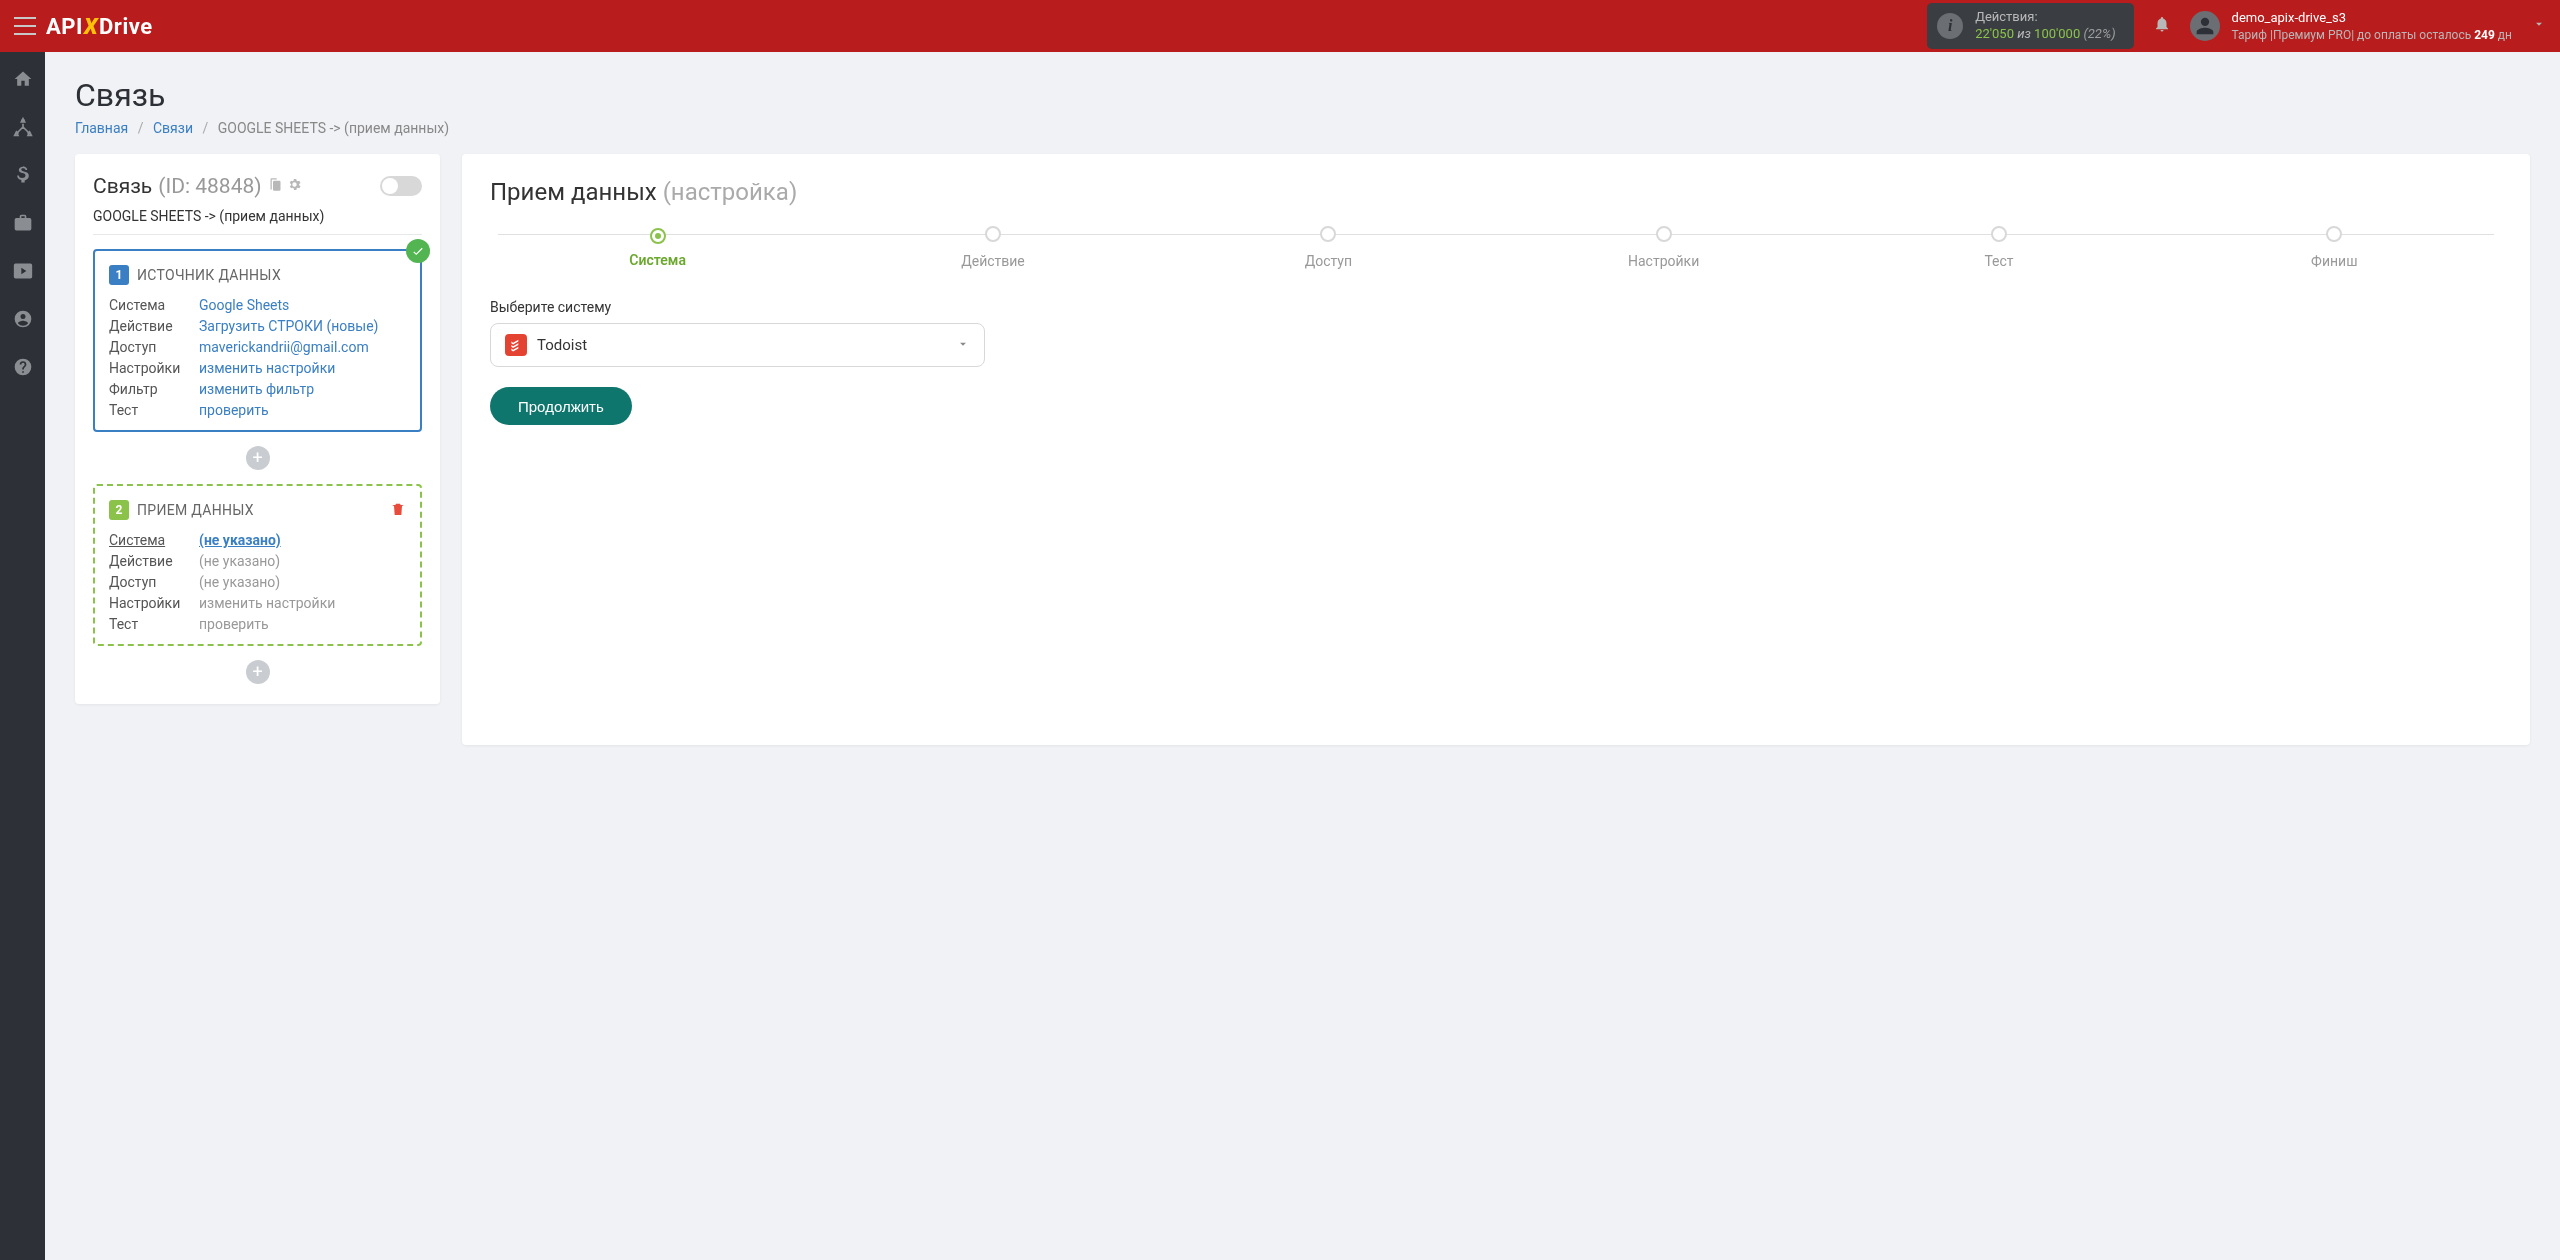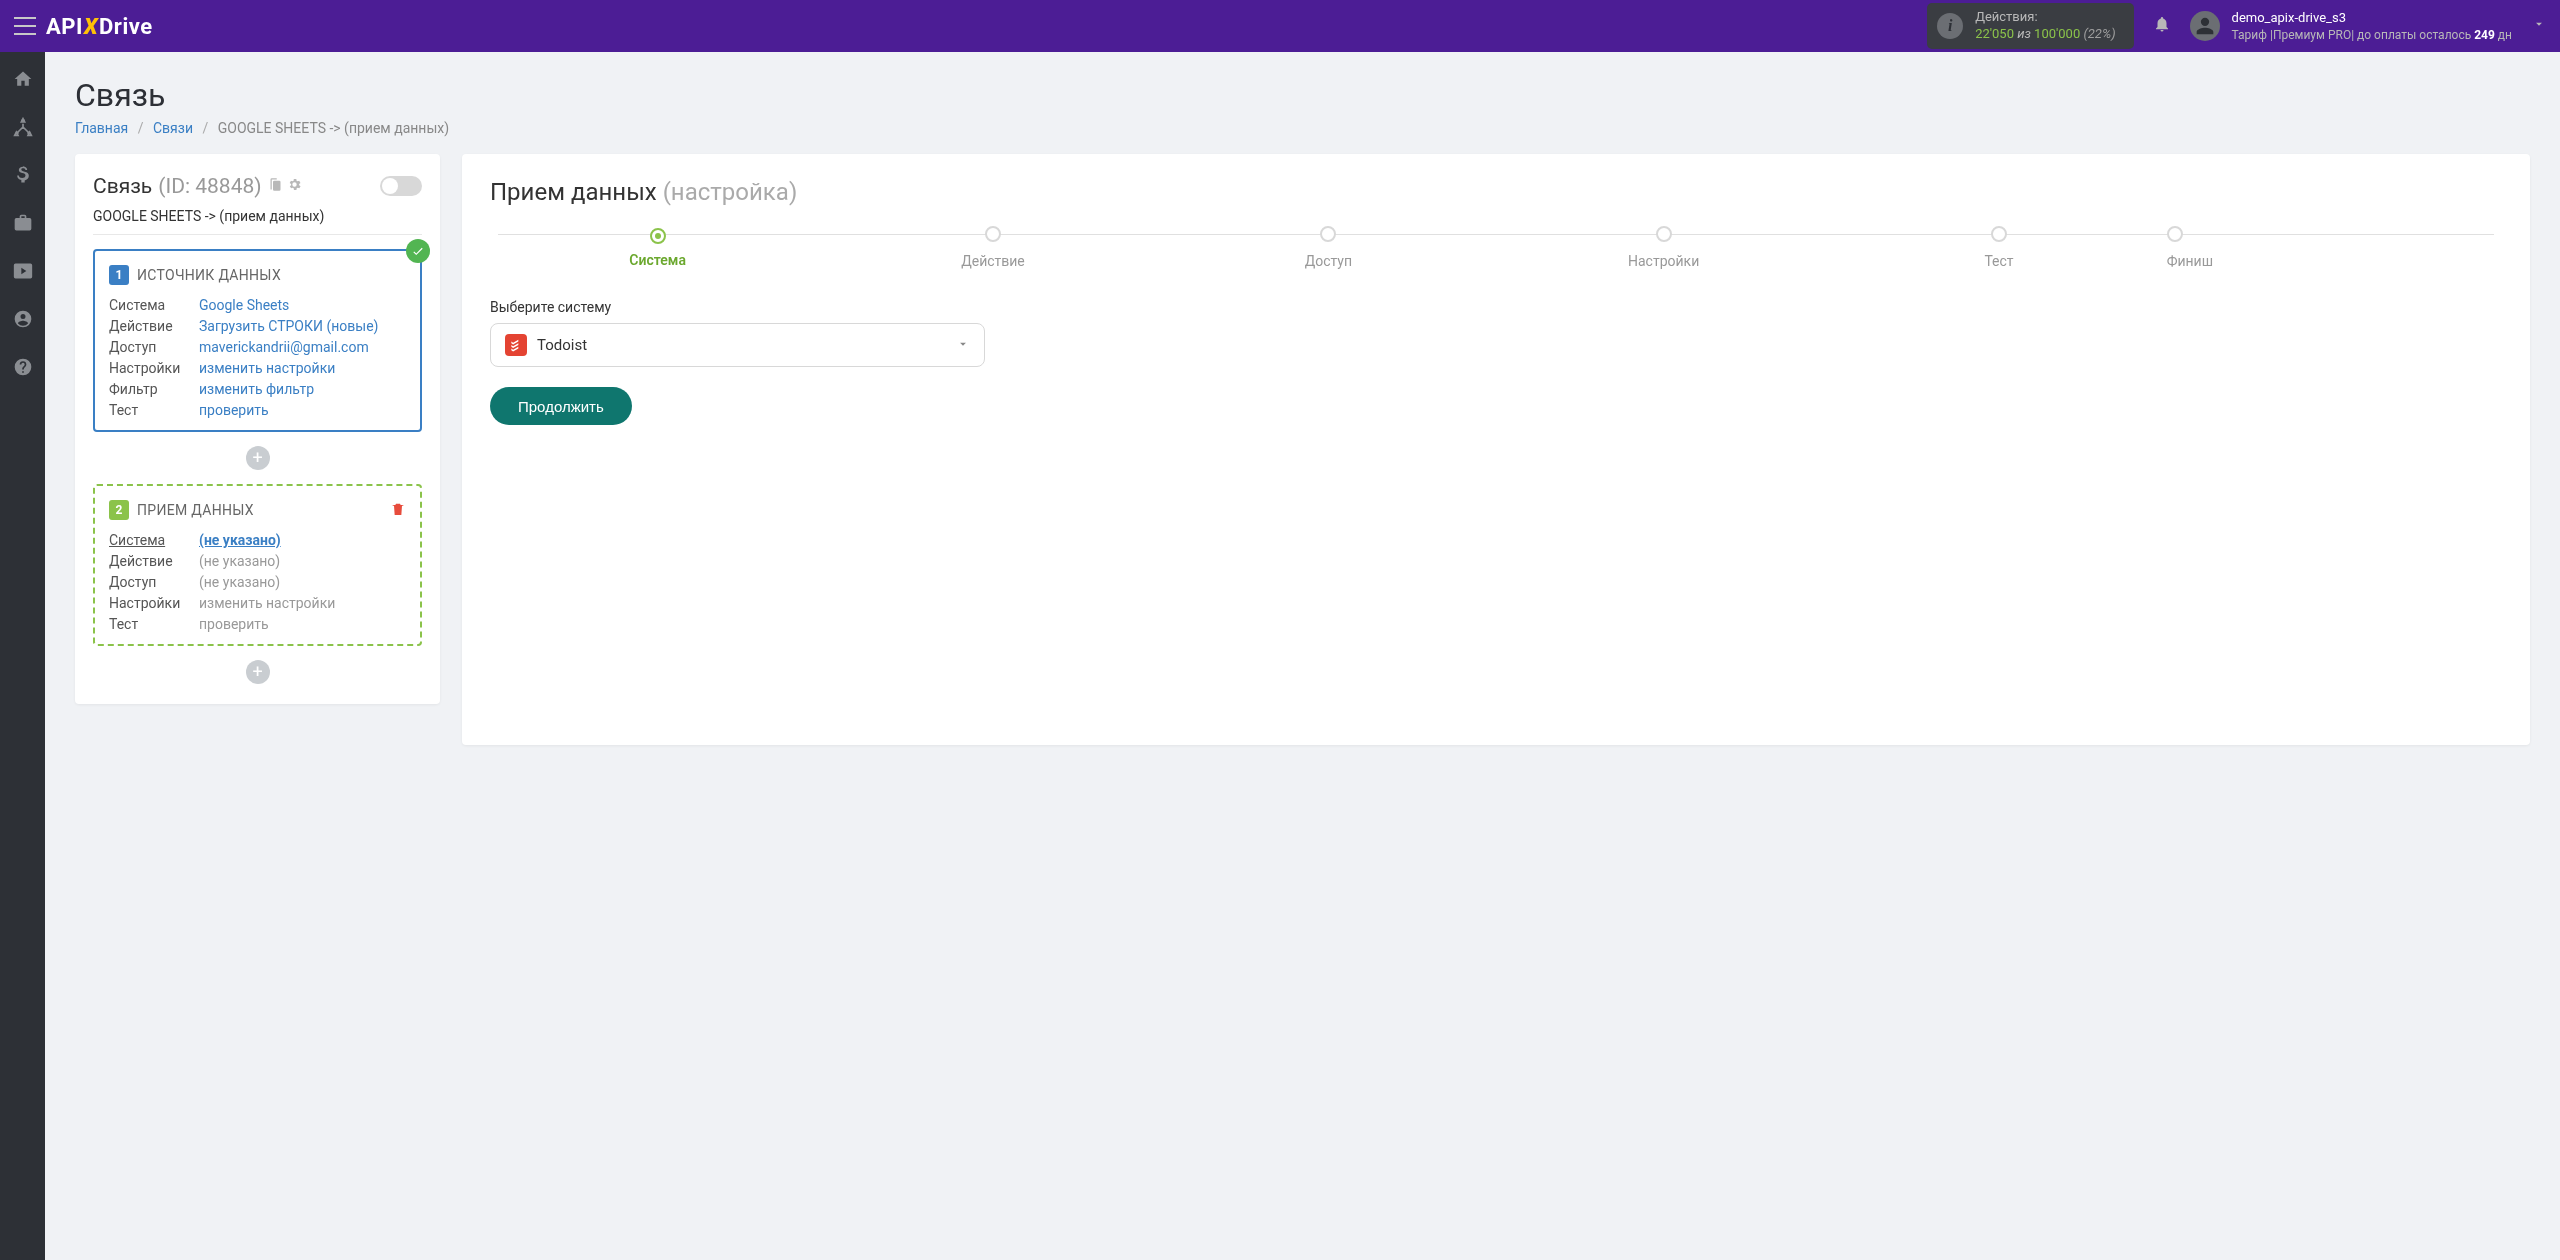--- a/index.html
+++ b/index.html
@@ -1,19 +1,19 @@
 <!DOCTYPE html>
 <html><head>
 <meta charset="utf-8">
 <style>
 * { margin: 0; padding: 0; box-sizing: border-box; }
 body { font-family: -apple-system, BlinkMacSystemFont, "Segoe UI", Roboto, Arial, sans-serif; background: #f0f2f5; color: #333; font-size: 14px; }
 
 
-.header { height: 52px; background: #4c1d95; display: flex; align-items: center; padding: 0 14px; color: #fff; gap: 10px; }
+.header { height: 52px; background: #b91c1c; display: flex; align-items: center; padding: 0 14px; color: #fff; gap: 10px; }
 .hamburger { width: 22px; height: 18px; display: flex; flex-direction: column; justify-content: space-between; cursor: pointer; }
 .hamburger span { height: 2px; background: #c8c8c8; }
 .logo { font-size: 22px; font-weight: 700; letter-spacing: 0.5px; }
 .logo .x { color: #ffc107; font-style: italic; font-weight: 900; padding: 0 1px; }
 .header-spacer { flex: 1; }
 .actions-box { background: #3a3d42; border-radius: 5px; padding: 6px 18px 6px 10px; display: flex; align-items: center; gap: 12px; }
 .info-circle { width: 26px; height: 26px; border-radius: 50%; background: #6b6e73; display: flex; align-items: center; justify-content: center; font-weight: 900; font-size: 16px; color: #2d3036; font-style: italic; font-family: Georgia, serif; }
 .actions-text { font-size: 13px; line-height: 1.3; }
 .actions-text .label { color: #b8b8b8; }
 .actions-text .vals { color: #8bc34a; }
@@ -75,21 +75,21 @@
 
 .add-btn { width: 24px; height: 24px; border-radius: 50%; background: #c9cdd1; color: #fff; font-size: 18px; display: flex; align-items: center; justify-content: center; margin: 0 auto; cursor: pointer; line-height: 1; }
 
 
 .right-panel { flex: 1; background: #fff; border-radius: 4px; box-shadow: 0 1px 3px rgba(0,0,0,0.06); padding: 24px 28px 320px; }
 .rp-title { font-size: 24px; font-weight: 400; margin-bottom: 20px; }
 .rp-title .sub { color: #aaa; }
 .steps { display: flex; align-items: flex-start; margin-bottom: 30px; position: relative; }
 .step { flex: 1; text-align: center; position: relative; }
 .step:first-child { text-align: left; }
-.step:last-child { text-align: left; }
+.step:last-child { text-align: center; }
 .step .dot { width: 16px; height: 16px; border: 2px solid #d8d8d8; border-radius: 50%; background: #fff; display: inline-flex; align-items: center; justify-content: center; position: relative; z-index: 2; }
 .step.active .dot { border-color: #8bc34a; }
 .step.active .dot::after { content: ''; width: 6px; height: 6px; background: #8bc34a; border-radius: 50%; }
 .step-line { position: absolute; top: 8px; left: 8px; right: 8px; height: 1px; background: #e0e0e0; z-index: 1; }
 .step .lbl { margin-top: 8px; font-size: 14px; color: #999; }
 .step.active .lbl { color: #6ba82e; font-weight: 600; }
 
 .field-label { font-size: 14px; font-weight: 400; color: #333; margin-bottom: 8px; }
 .select { width: 495px; height: 44px; border: 1px solid #d8d8d8; border-radius: 8px; display: flex; align-items: center; padding: 0 14px; gap: 10px; cursor: pointer; margin-bottom: 20px; }
 .select-icon { width: 22px; height: 22px; background: #e44332; border-radius: 4px; display: flex; align-items: center; justify-content: center; }

